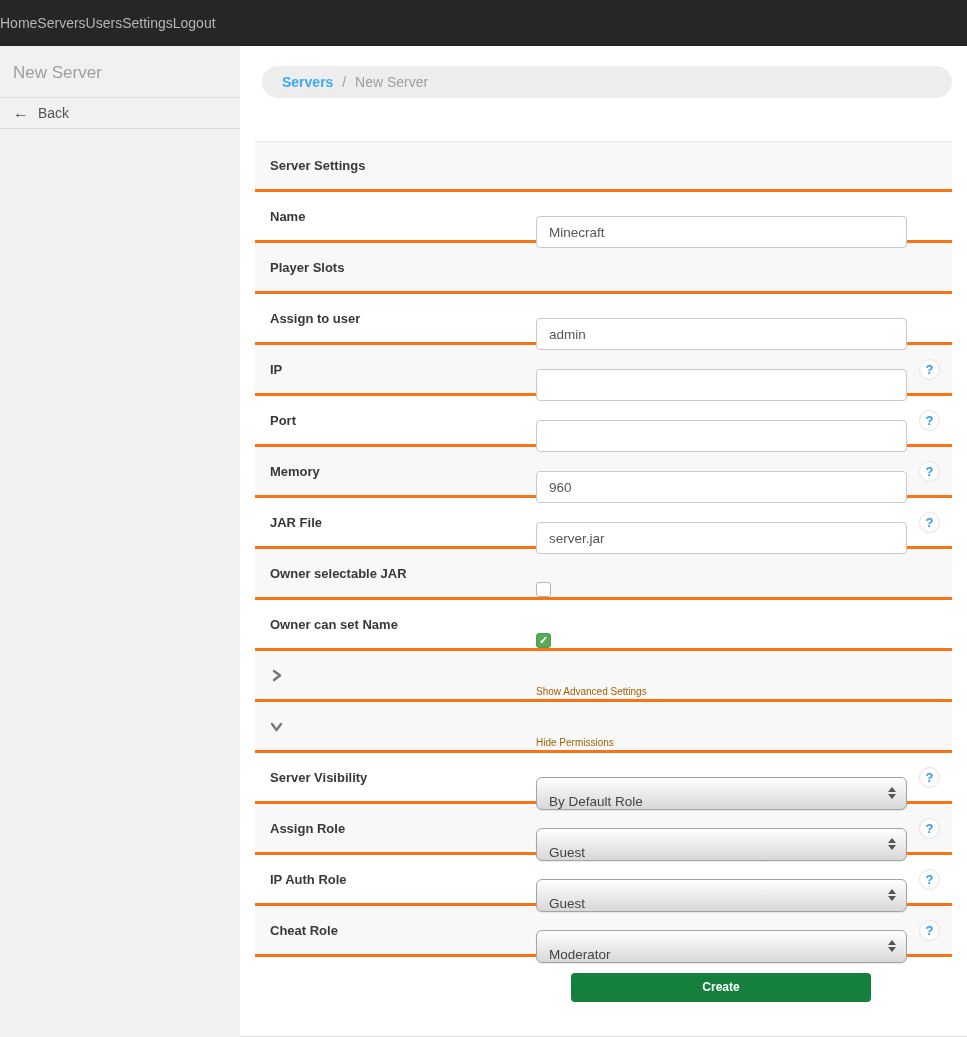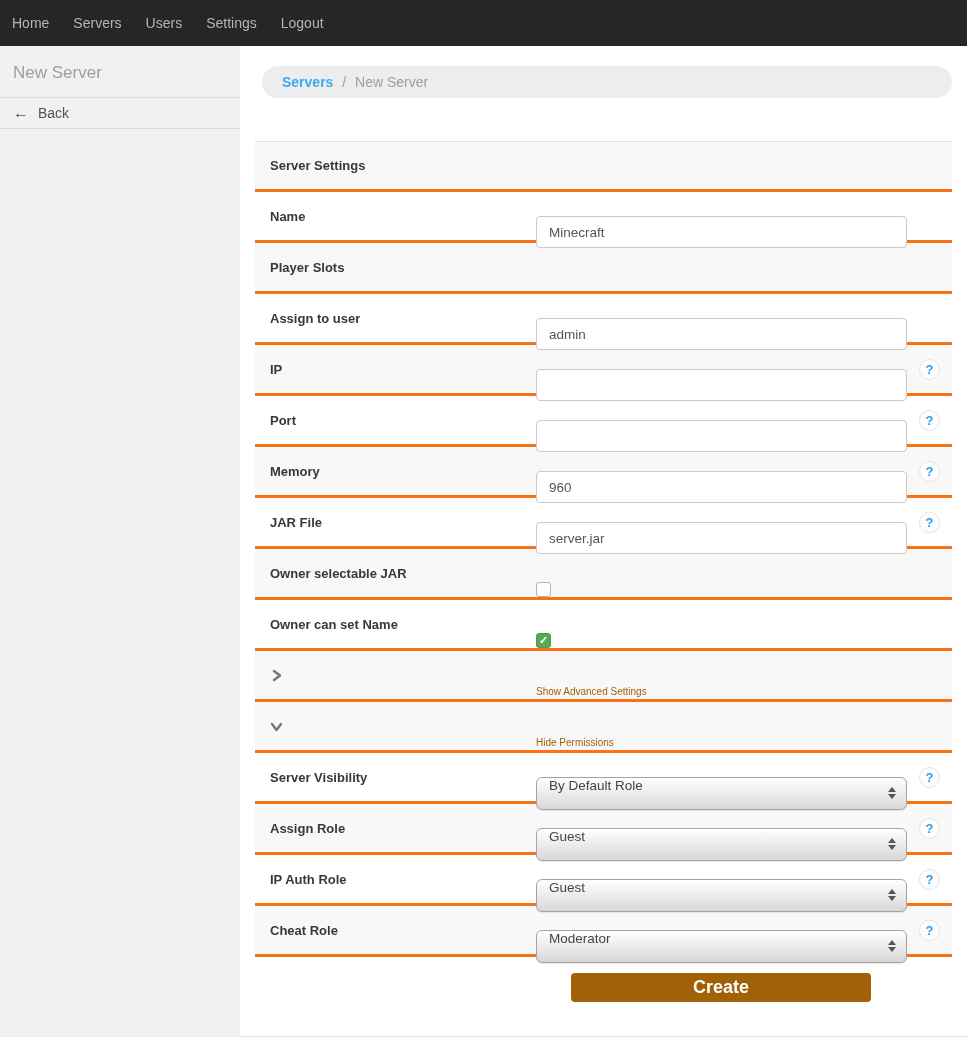--- a/index.html
+++ b/index.html
@@ -1,21 +1,21 @@
 <!DOCTYPE html>
 <html><head>
 <meta charset="utf-8">
 <style>
   * { margin:0; padding:0; box-sizing:border-box; }
   html,body { width:967px; height:1037px; overflow:hidden; background:#fff;
               font-family:"Liberation Sans", sans-serif; }
 
   
   .navbar { height:46px; background:#262626; display:flex; align-items:center; }
-  .nav-item { padding:0 12px; color:#b5b5b5; font-size:14px; line-height:46px;
+  .nav-item { padding:0 0; color:#b5b5b5; font-size:14px; line-height:46px;
               cursor:pointer; white-space:nowrap; }
 
   
   .app { display:flex; height:991px; }
   .sidebar { width:240px; background:#f1f1f1; flex-shrink:0; }
   .sidebar-title { padding:17px 12px 14px 13px; font-size:17px; color:#9e9e9e;
                    border-bottom:1px solid #dcdcdc; }
   .sidebar-back { display:flex; align-items:center; gap:9px; padding:7px 13px;
                   border-bottom:1px solid #dcdcdc; color:#545454; font-size:14px;
                   cursor:pointer; }
@@ -54,34 +54,34 @@
   .checkbox .checkmark { display:none; }
   .checkbox.checked { background:#56a956; border-color:#4e9b4e; }
   .checkbox.checked .checkmark { display:block; color:#fff; font-size:11px;
                                  font-weight:bold; line-height:1; }
 
   .toggle-link { color:#a16207; font-size:10px; cursor:pointer; text-decoration:none; }
   .chev { display:block; }
 
   .select-box { width:100%; height:33px; border:1px solid #a3a3a3; border-radius:6px;
                 background:linear-gradient(#ffffff,#d8d8d8);
-                display:flex; align-items:flex-start; padding:0 26px 0 12px;
+                display:flex; align-items:flex-end; padding:0 26px 0 12px;
                 color:#444; font-size:13.5px; position:relative; cursor:pointer;
                 box-shadow:0 1px 1px rgba(0,0,0,0.08); }
   .spinner { position:absolute; right:10px; top:50%; transform:translateY(-50%);
              display:flex; flex-direction:column; gap:2px; }
   .tri-up { width:0; height:0; border-left:4px solid transparent;
             border-right:4px solid transparent; border-bottom:5px solid #555; }
   .tri-down { width:0; height:0; border-left:4px solid transparent;
               border-right:4px solid transparent; border-top:5px solid #555; }
 
   .row-create { height:60px; border-bottom:none; align-items:center; }
-  .create-btn { margin-left:316px; width:300px; height:29px; background:#a16207;
+  .create-btn { margin-left:316px; width:300px; height:29px; background:#15803d;
                 border:none; border-radius:4px; color:#fff; font-weight:bold;
-                font-size:18px; cursor:pointer;
+                font-size:12px; cursor:pointer;
                 font-family:"Liberation Sans", sans-serif; }
 </style>
 </head>
 <body>
 
 <div class="navbar">
   <div class="nav-item">Home</div>
   <div class="nav-item">Servers</div>
   <div class="nav-item">Users</div>
   <div class="nav-item">Settings</div>

